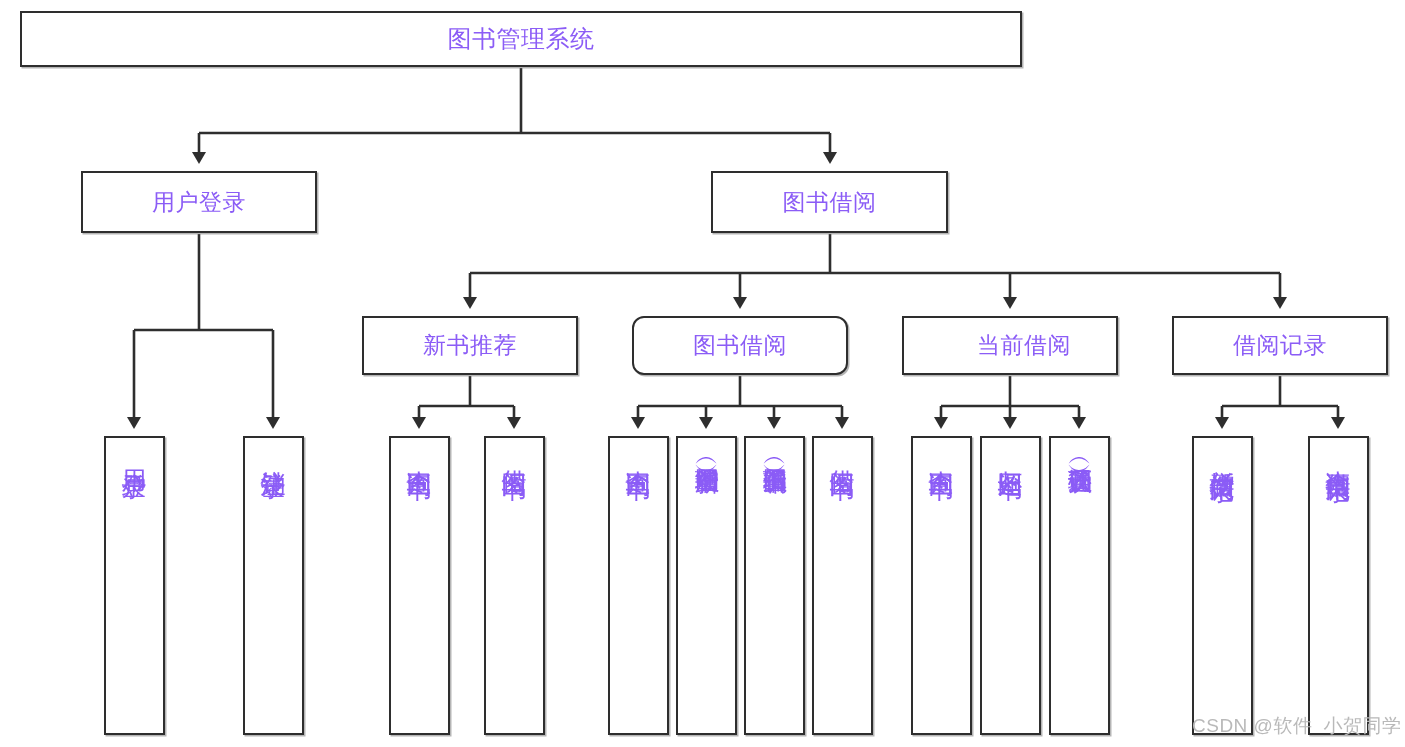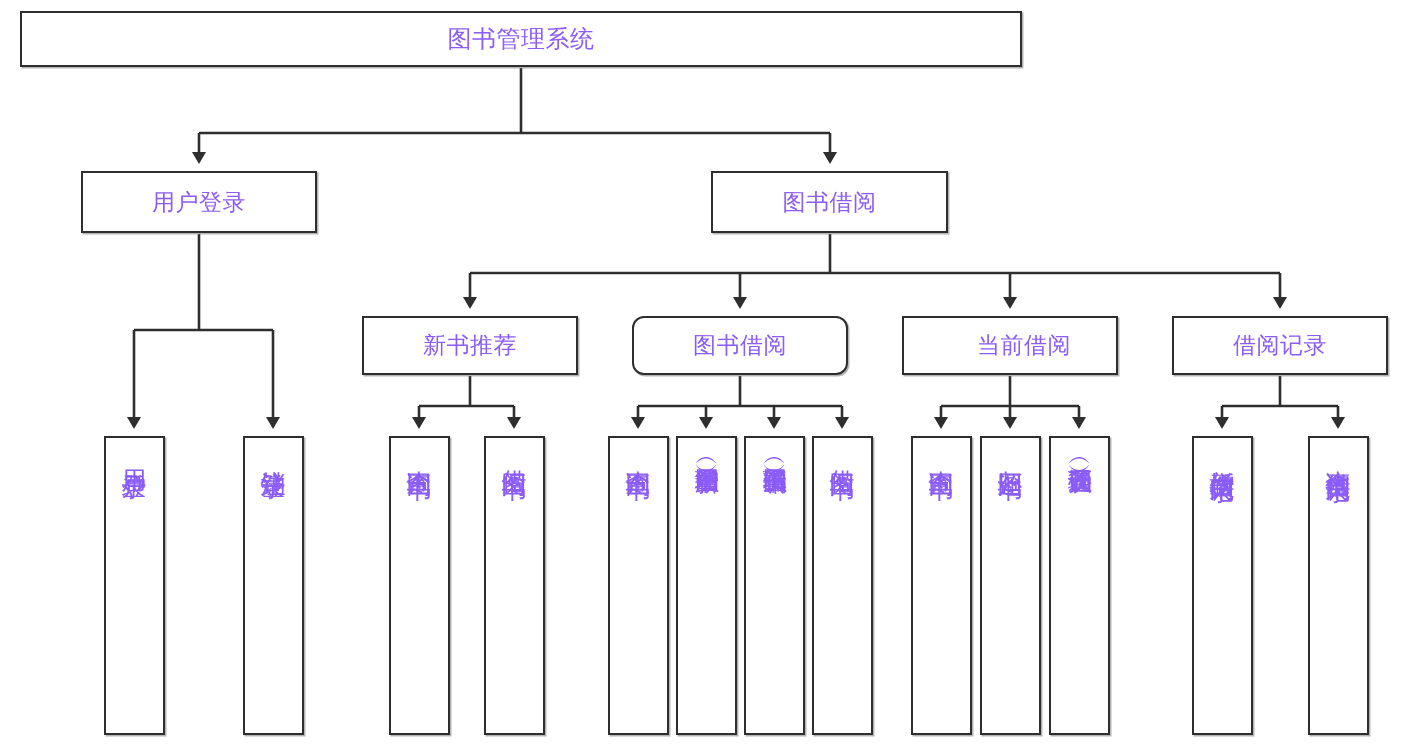--- a/index.html
+++ b/index.html
@@ -196,14 +196,15 @@
     <span class="label">确认归还（管理员）</span>
   </div>
 
   <div class="node vert" style="left:1192px; top:436px; width:61px; height:299px;">
     <span class="label">新增借阅记录</span>
   </div>
   <div class="node vert" style="left:1308px; top:436px; width:61px; height:299px;">
     <span class="label">查询借阅记录</span>
   </div>
 
+  <div id="watermark">CSDN @软件_小贺同学</div>
 
 </div>
 
 </body></html>

